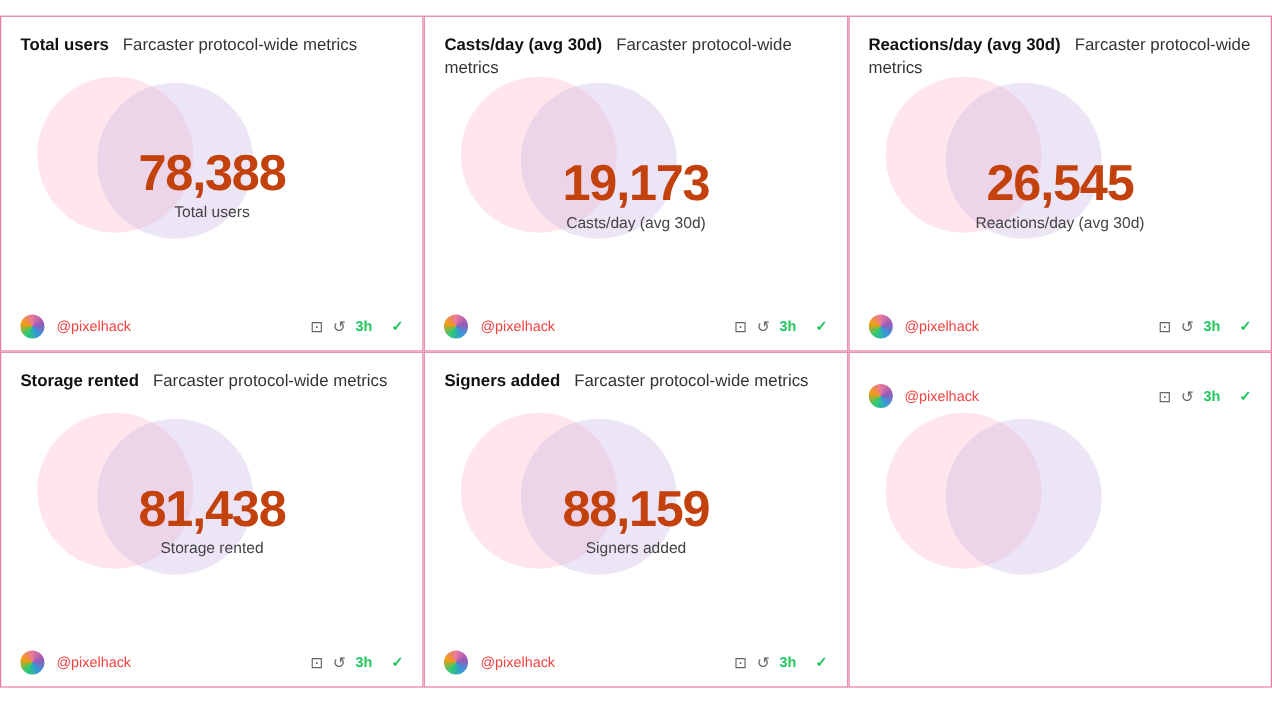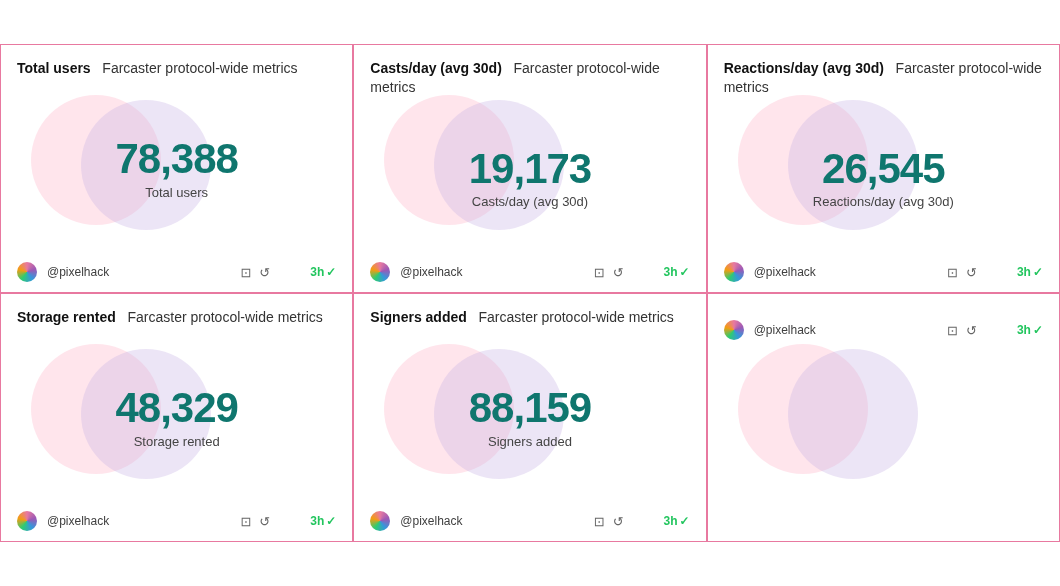--- a/index.html
+++ b/index.html
@@ -11,21 +11,21 @@
       display: flex;
       align-items: center;
       justify-content: center;
     }
     .grid {
       display: grid;
       grid-template-columns: repeat(3, 1fr);
       grid-template-rows: repeat(2, 1fr);
       gap: 0;
       width: 1060px;
-      height: 498px;
+      height: 560px;
     }
     .card {
       border: 1.5px solid #e879a0;
       padding: 14px 16px 10px 16px;
       display: flex;
       flex-direction: column;
       position: relative;
       overflow: hidden;
       background: #fff;
     }
@@ -69,21 +69,21 @@
       flex-direction: column;
       align-items: center;
       justify-content: center;
       z-index: 2;
       position: relative;
       margin-top: 8px;
     }
     .metric-value {
       font-size: 42px;
       font-weight: 700;
-      color: #0f766e;
+      color: #c2410c;
       letter-spacing: -1px;
       line-height: 1.1;
     }
     .metric-label {
       font-size: 13px;
       color: #444;
       margin-top: 2px;
       font-weight: 400;
     }
     .card-footer {
@@ -97,42 +97,41 @@
     }
     .avatar {
       width: 20px;
       height: 20px;
       border-radius: 50%;
       background: conic-gradient(from 0deg, #e879a0, #9b59b6, #3498db, #2ecc71, #f39c12, #e879a0);
       flex-shrink: 0;
     }
     .username {
       font-size: 12px;
-      color: #404040;
+      color: #ef4444;
       font-weight: 500;
     }
     .footer-icons {
       display: flex;
       align-items: center;
       gap: 8px;
       margin-left: auto;
     }
     .footer-icon {
       font-size: 13px;
       color: #666;
       cursor: pointer;
     }
     .time-badge {
       font-size: 12px;
       font-weight: 600;
       color: #22c55e;
       display: flex;
       align-items: center;
-      gap: 2px;
-      margin-left: 32px;
+      gap: 16px;
     }
     .check-icon {
       color: #22c55e;
       font-size: 12px;
     }
   </style>
 </head>
 <body>
 
 <div class="grid">
@@ -209,21 +208,21 @@
       </div>
     </div>
     <div class="card">
       <div class="card-title">
         <span class="metric-name">Storage rented</span>
         &nbsp;&nbsp;<span class="subtitle">Farcaster protocol-wide metrics</span>
       </div>
       <div class="blob blob-pink"></div>
       <div class="blob blob-lavender"></div>
       <div class="metric-center">
-        <div class="metric-value">48,329</div>
+        <div class="metric-value">81,438</div>
         <div class="metric-label">Storage rented</div>
       </div>
       <div class="card-footer">
         <div class="avatar"></div>
         <span class="username">@pixelhack</span>
         <div class="footer-icons">
           <span class="footer-icon">⊡</span>
           <span class="footer-icon">↺</span>
           <span class="time-badge">
             <span>3h</span>

